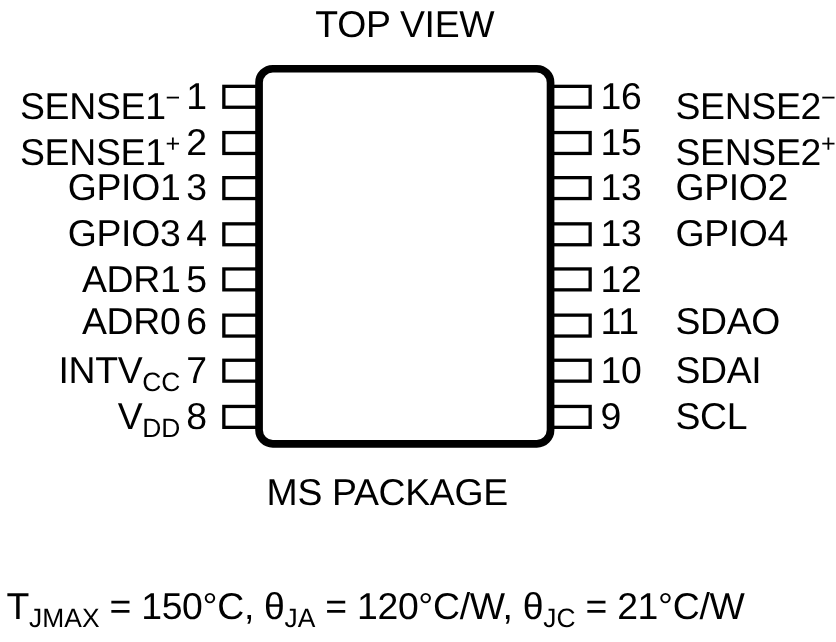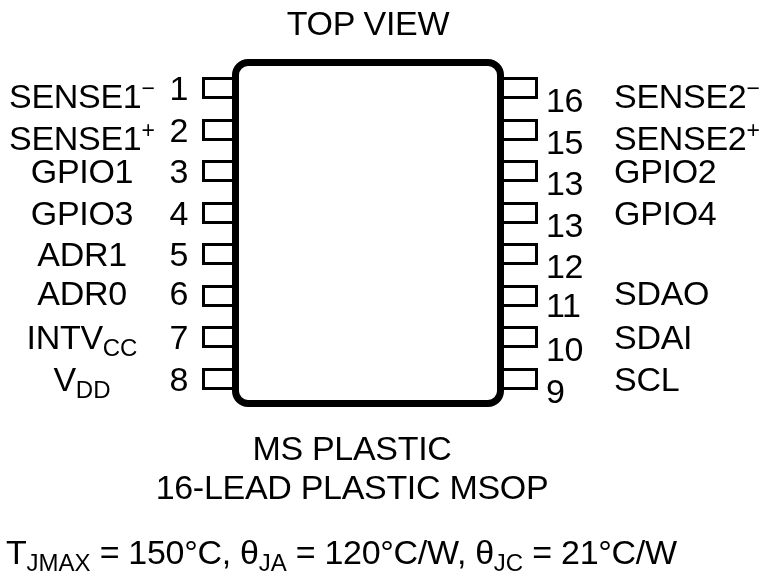--- a/index.html
+++ b/index.html
@@ -20,23 +20,23 @@
   .pbox {
     position:absolute; height:22px; border:3px solid #000; background:#fff; z-index:1;
   }
   .pbox.left  { left:202px; width:36px; }
   .pbox.right { left:498px; width:40px; }
   .b0{top:77px}.b1{top:119px}.b2{top:160px}.b3{top:202px}
   .b4{top:243px}.b5{top:285px}.b6{top:326px}.b7{top:368px}
   
   .r0{top:69px}.r1{top:111px}.r2{top:152px}.r3{top:194px}
   .r4{top:235px}.r5{top:274px}.r6{top:318px}.r7{top:360px}
-  .lab-left  { left:0;   width:164px; text-align:center; }
+  .lab-left  { left:0;   width:164px; text-align:right; }
   .num-left  { left:152px; width:36px; text-align:right; }
-  .num-right { left:546px; width:56px; text-align:left;margin-top:12px; }
+  .num-right { left:546px; width:56px; text-align:left; }
   .lab-right { left:614px; text-align:left; }
   .ss-sup { font-size:23px; vertical-align:12px; letter-spacing:0; }
   .ss-sub { font-size:24px; vertical-align:-7px; letter-spacing:0; }
   .pkg1 { left:102px; width:500px; top:429px; text-align:center; }
   .pkg2 { left:102px; width:500px; top:468px; text-align:center; }
   .thermal { left:6px; top:528px; width:754px; height:48px; line-height:48px; text-align:left; }
 </style>
 </head>
 <body>
 
@@ -92,18 +92,17 @@
   <div class="txt num-right r7">9</div>
 
   <div class="txt lab-right r0"><span>SENSE2</span><span class="ss-sup">−</span></div>
   <div class="txt lab-right r1"><span>SENSE2</span><span class="ss-sup">+</span></div>
   <div class="txt lab-right r2"><span>GPIO2</span></div>
   <div class="txt lab-right r3"><span>GPIO4</span></div>
   <div class="txt lab-right r5"><span>SDAO</span></div>
   <div class="txt lab-right r6"><span>SDAI</span></div>
   <div class="txt lab-right r7"><span>SCL</span></div>
 
-  <div class="txt pkg1">MS PLASTIC</div>
-  <div class="txt pkg2">16-LEAD PLASTIC MSOP</div>
+  <div class="txt pkg1">MS PACKAGE</div>
 
   <div class="txt thermal"><span>T</span><span class="ss-sub">JMAX</span><span> = 150°C, </span><span>θ</span><span class="ss-sub">JA</span><span> = 120°C/W, </span><span>θ</span><span class="ss-sub">JC</span><span> = 21°C/W</span></div>
 
 </div>
 
 </body></html>

